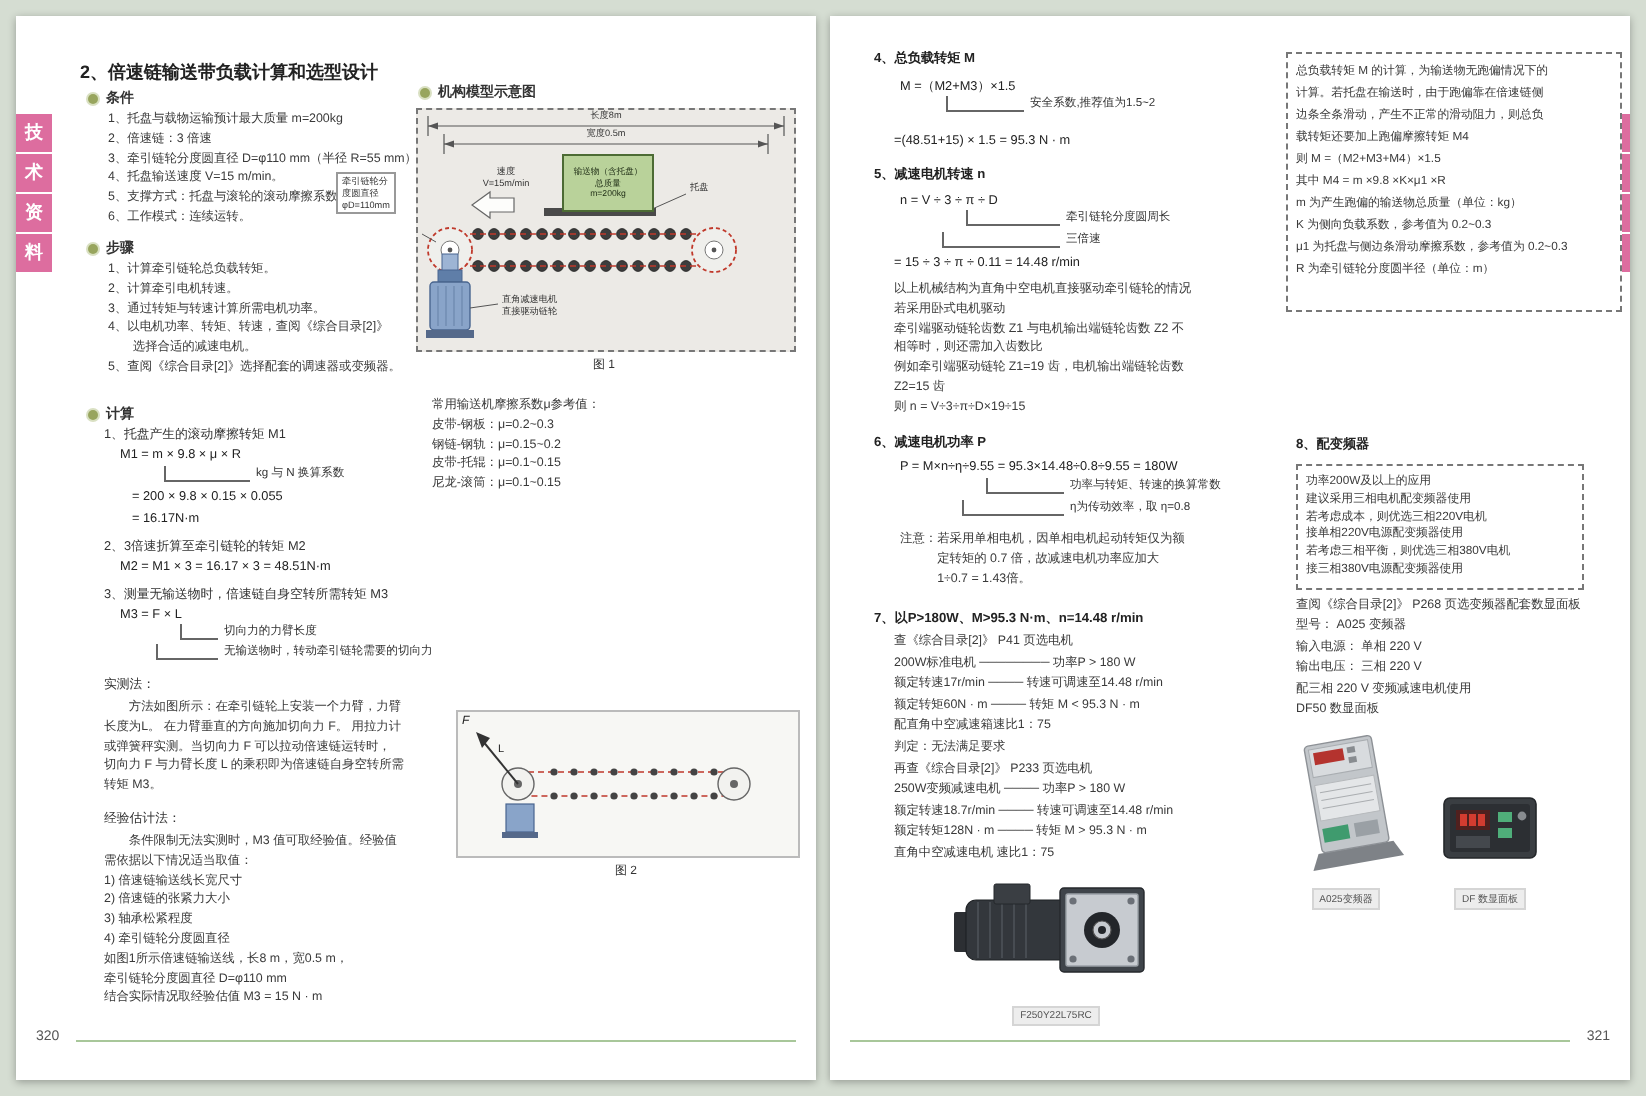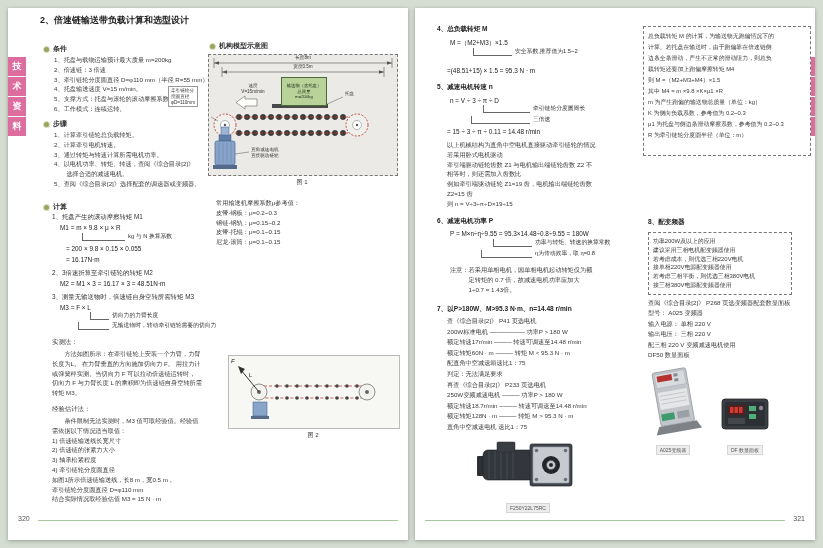--- a/index.html
+++ b/index.html
@@ -46,21 +46,21 @@
 <div id="canvas">
 
   <div class="page" id="p-left">
     <div class="tab tab-left">
       <div class="tab-cell">技</div>
       <div class="tab-cell">术</div>
       <div class="tab-cell">资</div>
       <div class="tab-cell">料</div>
     </div>
 
-    <div class="abs h1" style="left:32px;top:6px;text-align:right;">2、倍速链输送带负载计算和选型设计</div>
+    <div class="abs h1" style="left:32px;top:22px;text-align:right;">2、倍速链输送带负载计算和选型设计</div>
 
     <div class="abs h2" style="left:36px;top:36px;">
       <span class="bullet"></span>
       <span>条件</span>
     </div>
     <div class="abs" style="left:46px;top:47px;">
         <div class="ln">1、托盘与载物运输预计最大质量 m=200kg</div>
         <div class="ln">2、倍速链：3 倍速</div>
         <div class="ln">3、牵引链轮分度圆直径 D=φ110 mm（半径 R=55 mm）</div>
         <div class="ln">4、托盘输送速度 V=15 m/min。</div>

